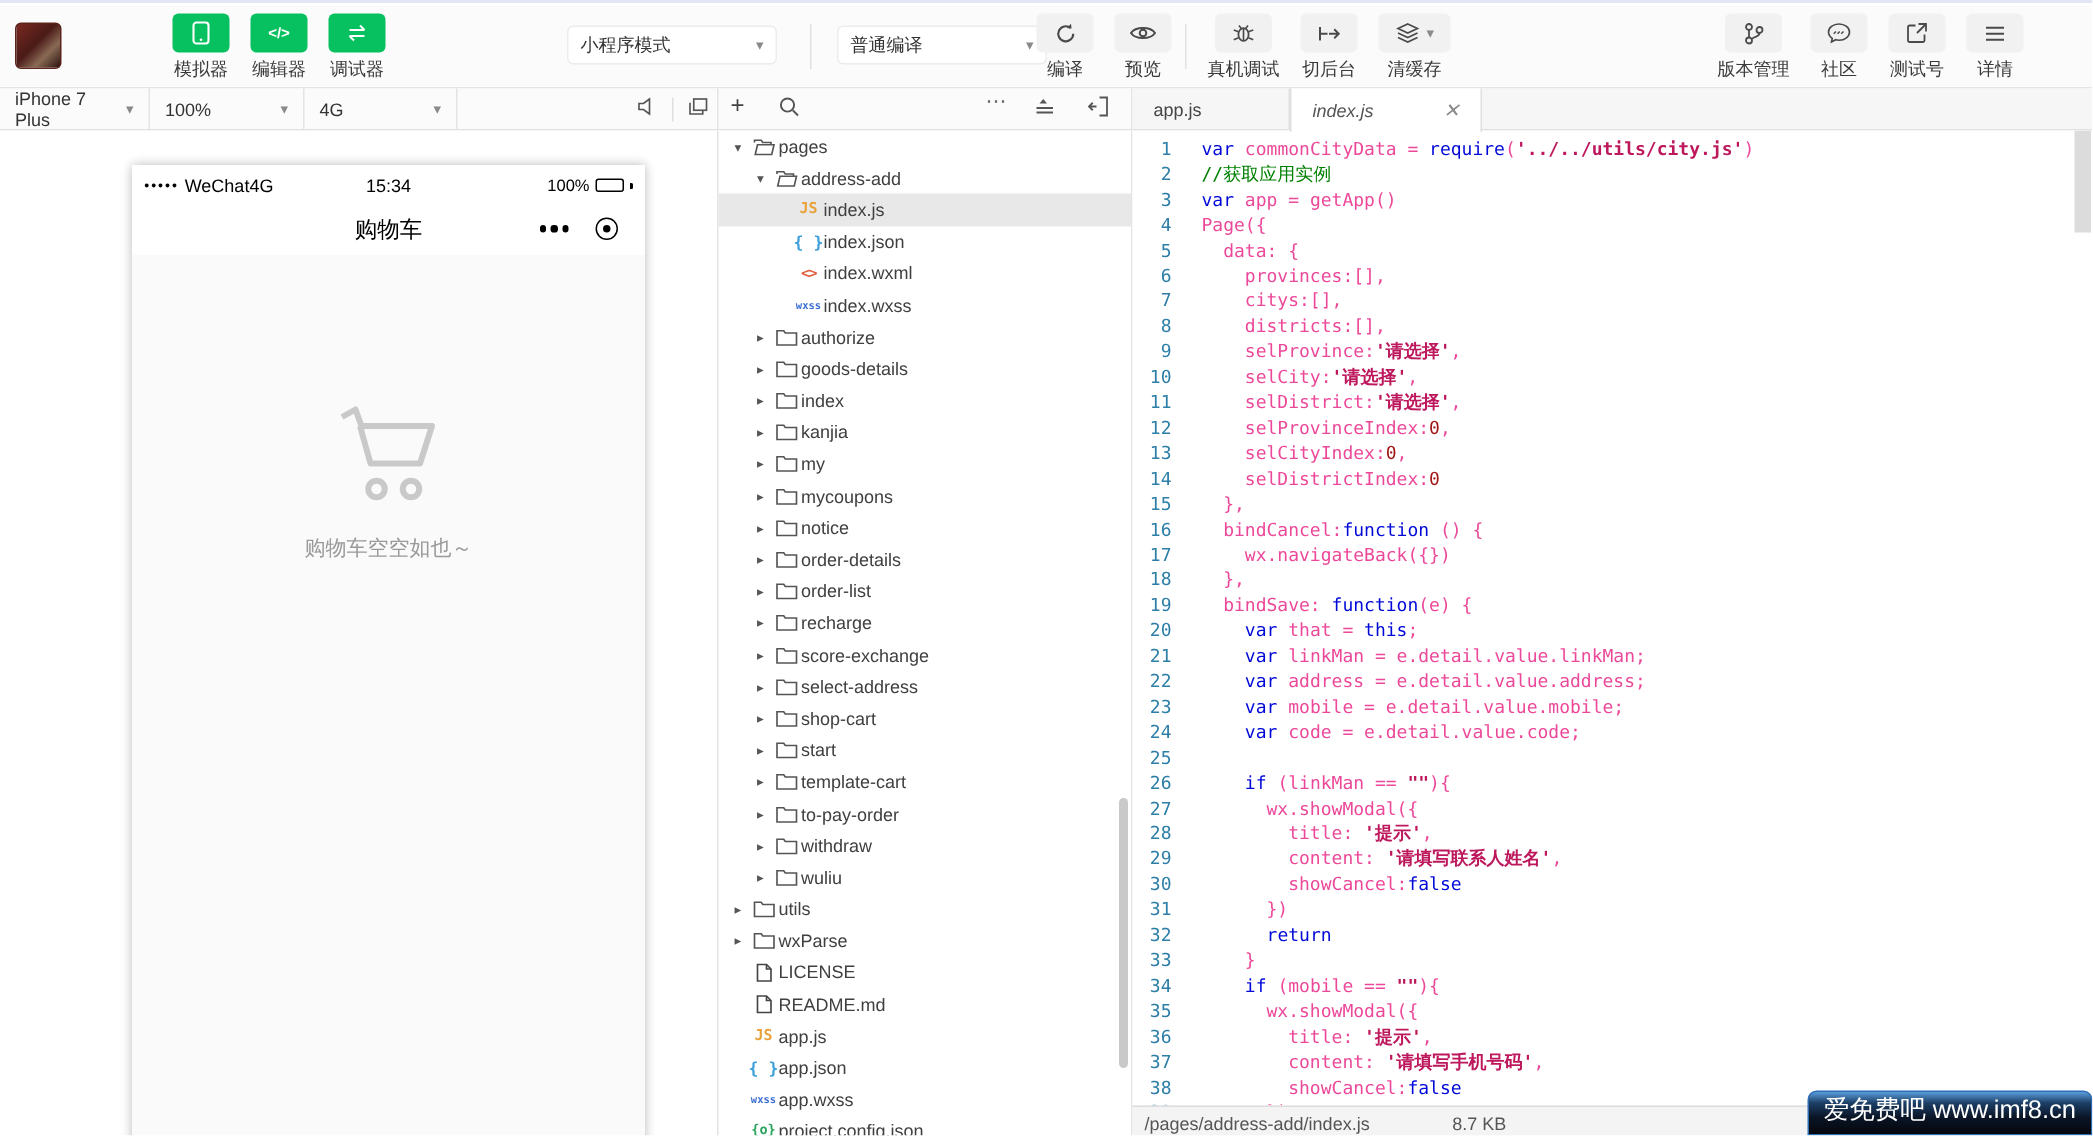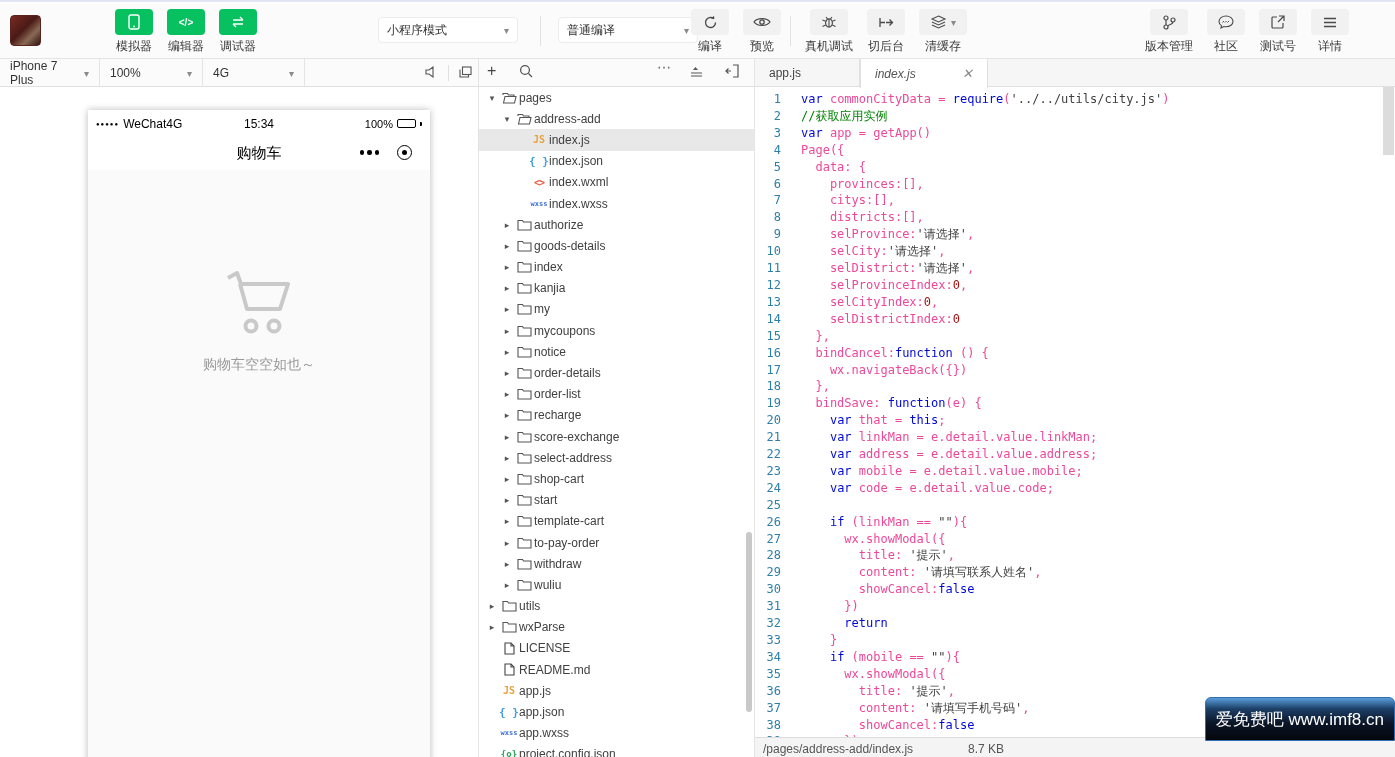--- a/index.html
+++ b/index.html
@@ -71,34 +71,34 @@
   .gi-wxss { color:#3b6fd0; font-weight:bold; font-size:7px; }
   .gi-config { color:#2aa35c; font-weight:bold; font-size:9px; }
   .treescroll { position:absolute; right:2px; top:445px; width:6px; height:180px; background:#c9c9c9; border-radius:3px; }
 
   
   .editor { position:absolute; left:755px; top:85px; width:640px; height:650px; background:#fff; overflow:hidden; }
   .codewrap { position:absolute; left:0; top:4px; display:flex; font-family:"DejaVu Sans Mono", monospace; font-size:12px; line-height:16.9px; }
   .gutter { width:26px; text-align:right; color:#2e7fa8; flex:none; }
   .codecol { margin-left:20px; white-space:pre; color:#000; }
   .tk-k { color:#0008d8; }
-  .tk-s { color:#404040; }
+  .tk-s { color:#be185d;font-weight:bold; }
   .tk-c { color:#008000; }
   .tk-n { color:#a31515; }
   .tk-p { color:#ec4899; }
   .edscroll { position:absolute; right:1px; top:0; width:11px; height:68px; background:#dcdcdc; }
 
   
   .statusbar { position:absolute; left:755px; top:735px; width:640px; height:22px; background:#f4f4f4; border-top:1px solid #ddd;
                display:flex; align-items:center; font-size:12px; color:#555; }
   .statusbar .path { margin-left:8px; }
   .statusbar .size { margin-left:55px; }
 
   
-  .watermark { position:absolute; right:0; bottom:16px; height:44px; padding:0 10px; display:flex; align-items:center;
+  .watermark { position:absolute; right:0; bottom:0; height:30px; padding:0 10px; display:flex; align-items:flex-start;
                border:1px solid #2d6db3; border-radius:6px 6px 0 0;
                background:linear-gradient(180deg,#5a9ddb 0%, #1c3f66 26%, #0b1527 60%, #04070c 100%);
                color:#fff; font-size:17px; white-space:nowrap; }
 </style>
 </head>
 <body>
 
 <div class="app">
 
   <div class="toolbar">

